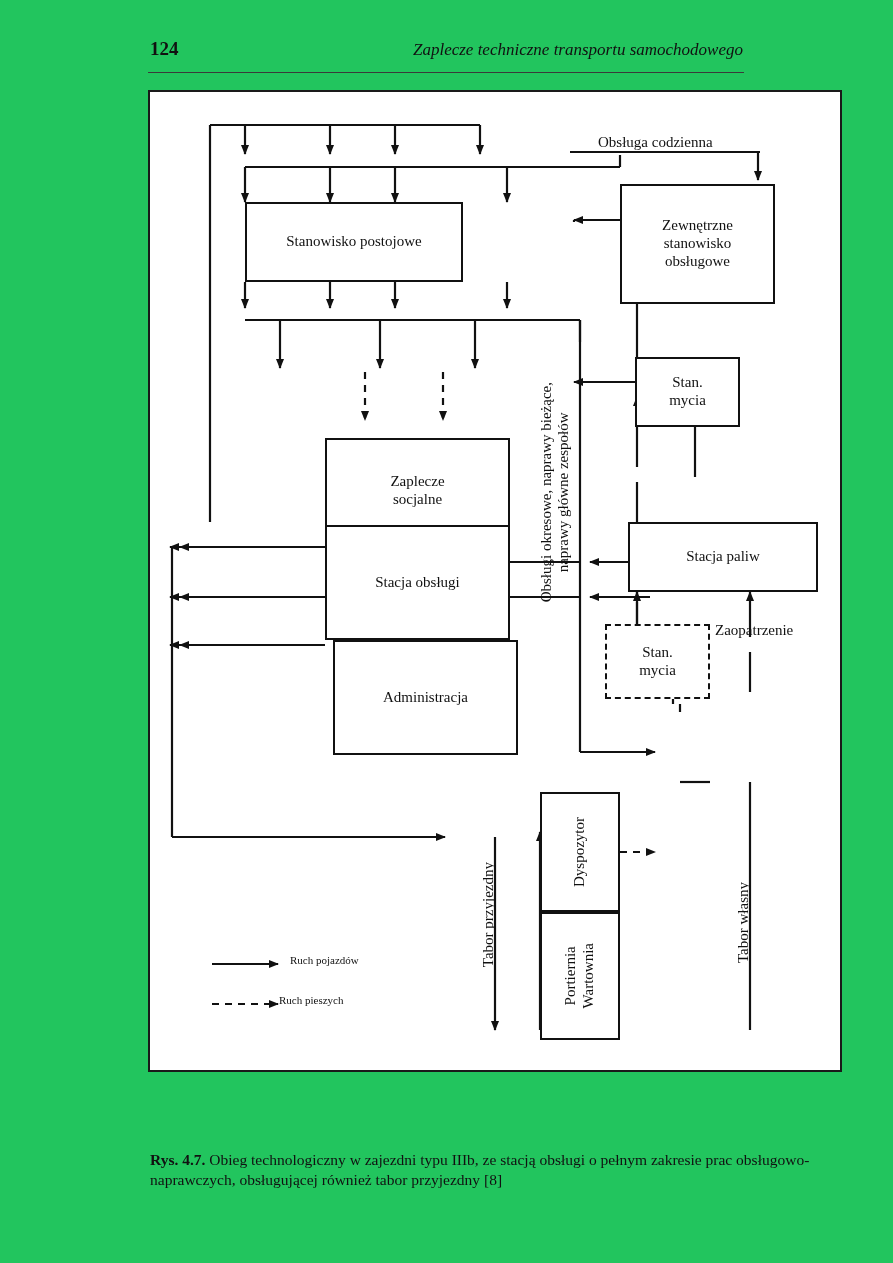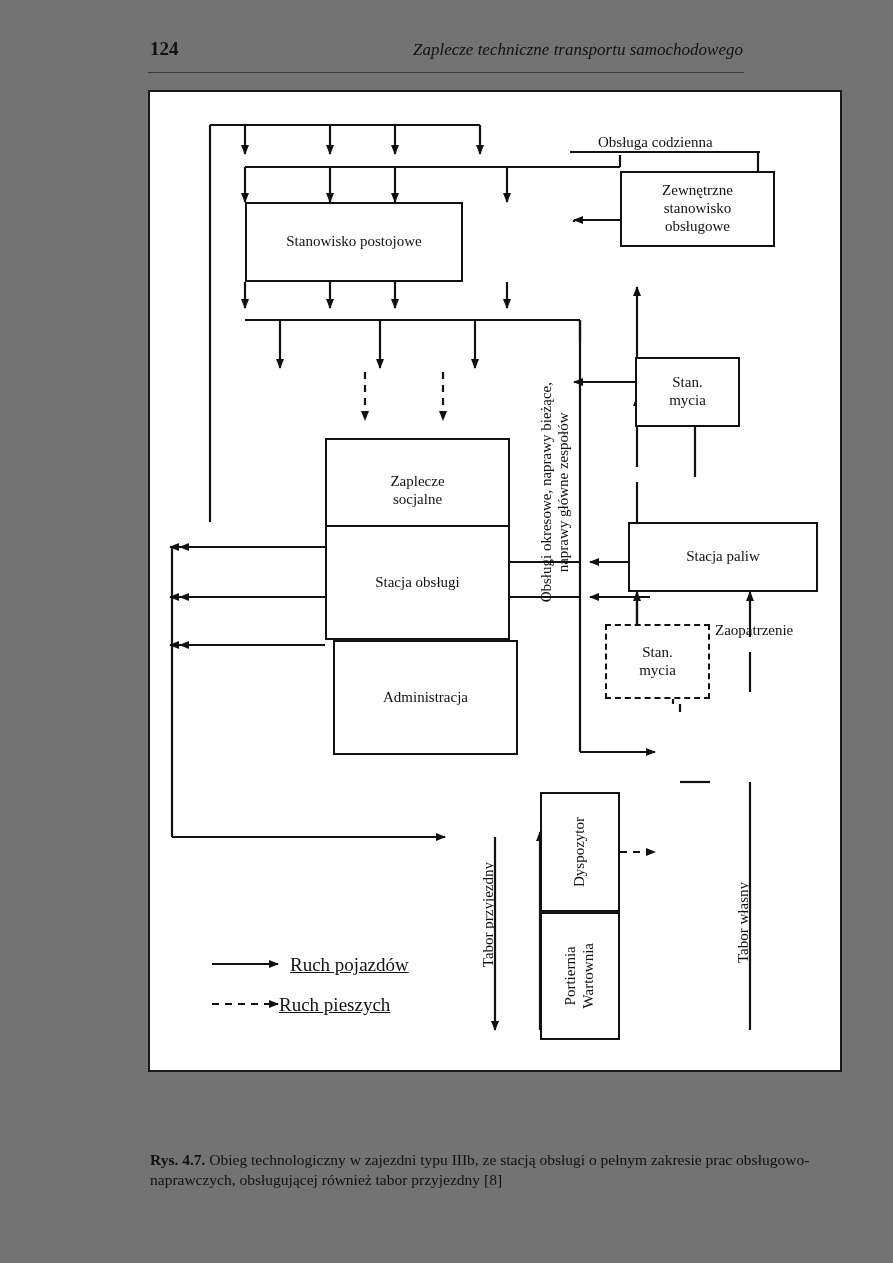--- a/index.html
+++ b/index.html
@@ -12,21 +12,21 @@
     height: 1263px;
     position: relative;
     font-family: "Liberation Serif", serif;
     color: #111;
     overflow: hidden;
   }
   .page {
     position: absolute;
     left: 0; top: 0;
     width: 893px; height: 1263px;
-    background: #737373;
+    background: #22c55e;
   }
   
   .page-number {
     position: absolute;
     left: 150px;
     top: 38px;
     font-size: 19px;
     font-weight: bold;
     font-family: "Liberation Serif", serif;
   }
@@ -93,24 +93,23 @@
   .lbl.vert {
     writing-mode: vertical-rl;
     transform: rotate(180deg);
     white-space: pre;
     line-height: 1.15;
     text-align: center;
   }
   
   .legend-label {
     position: absolute;
-    font-size: 19px;
+    font-size: 11px;
     font-family: "Liberation Serif", serif;
     white-space: nowrap;
-    text-decoration: underline;
   }
   svg.lines {
     position: absolute;
     left: 0; top: 0;
     width: 690px; height: 978px;
     z-index: 2;
   }
   
   .caption {
     position: absolute;
@@ -225,21 +224,21 @@
 
           <path d="M390,760 L418,760" stroke-dasharray="7,6" marker-end="url(#ahd)"></path>
           <path d="M470,760 L505,760" stroke-dasharray="7,6" marker-end="url(#ahd)"></path>
         </g>
       </svg>
 
       <div class="box" style="left:95px; top:110px; width:218px; height:80px;">
         <span>Stanowisko postojowe</span>
       </div>
 
-      <div class="box" style="left:470px; top:79px; width:155px; height:76px; white-space:pre-line;">
+      <div class="box" style="left:470px; top:92px; width:155px; height:120px; white-space:pre-line;">
         <span style="white-space:pre-line;">Zewnętrzne
 stanowisko
 obsługowe</span>
       </div>
 
       <div class="box" style="left:485px; top:265px; width:105px; height:70px;">
         <span style="white-space:pre-line;">Stan.
 mycia</span>
       </div>
 

